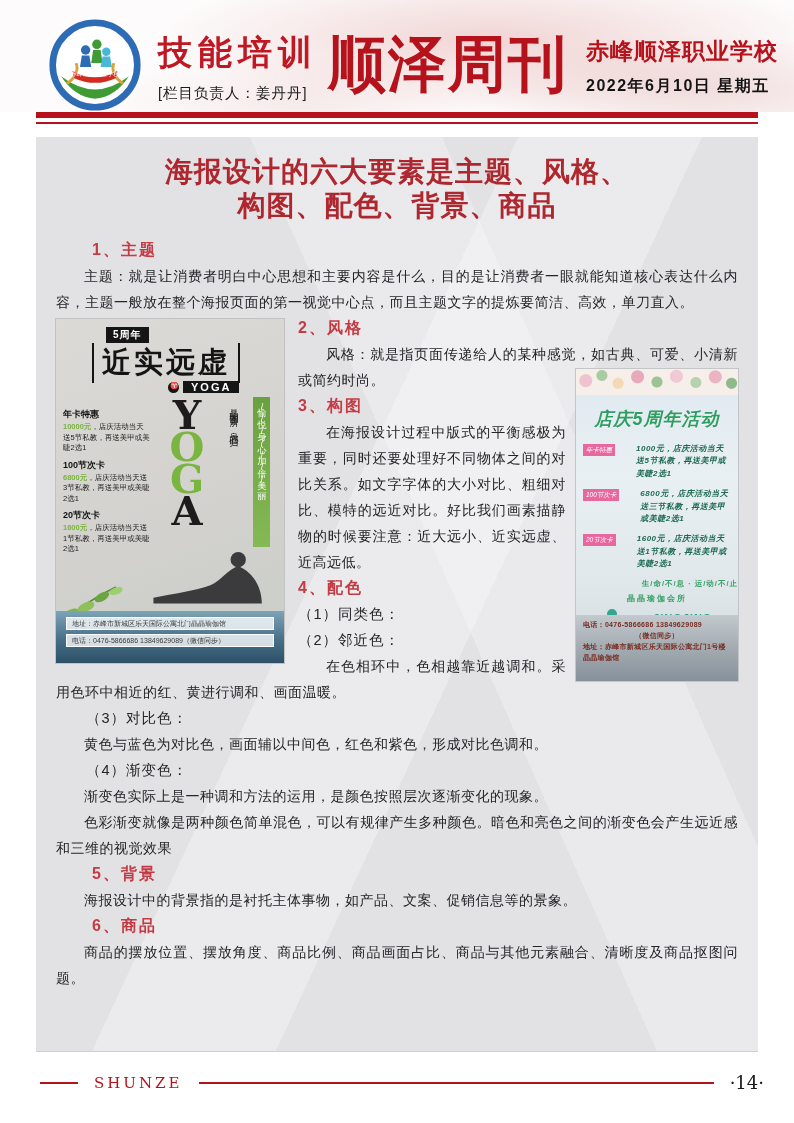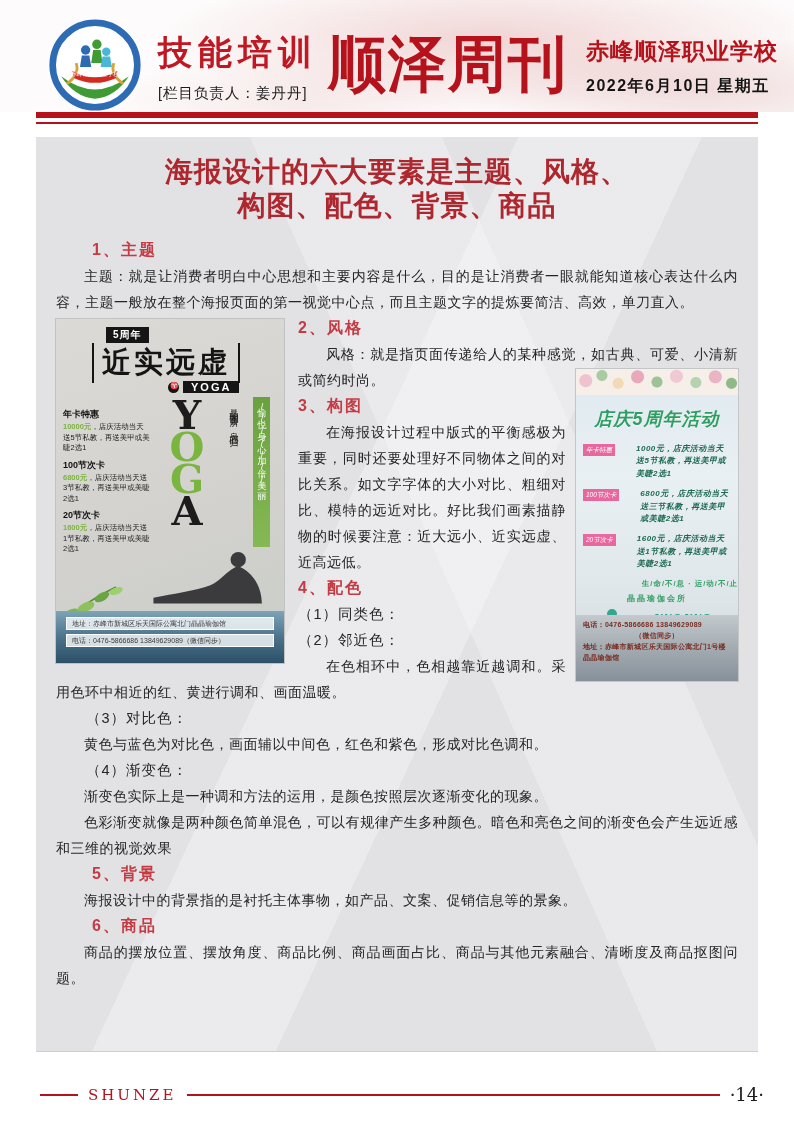--- a/index.html
+++ b/index.html
@@ -116,21 +116,21 @@
   .p2-jing { color:#2ba28c; font-weight:900; font-style:italic; font-size:11px; letter-spacing:1px; }
   .p2-yoga { color:#2ba28c; font-weight:900; font-size:15px; letter-spacing:4px; }
   .p2-name { color:#3fae62; font-weight:900; font-size:13px; letter-spacing:1px;
     text-shadow:0 0 2px #fff, 0 0 2px #fff; margin-top:2px; }
   .p2-bottom { position:absolute; left:0; right:0; bottom:0; height:66px;
     background:linear-gradient(180deg,#c3c9cd 0%, #a6aeb4 45%, #87919a 100%); padding:5px 7px 0; }
   .p2-line { color:#7a2c20; font-size:7px; font-weight:bold; line-height:1.55; letter-spacing:0.3px; }
   .p2-line.center { text-align:center; }
 
   
-  .footer { position:absolute; left:40px; right:30px; top:1072px; display:flex; align-items:center; gap:10px;margin-top:12px; }
+  .footer { position:absolute; left:40px; right:30px; top:1072px; display:flex; align-items:center; gap:16px; }
   .f-line-s { width:38px; height:2px; background:#b5121b; }
   .f-brand { color:#b5121b; font-family:"DejaVu Serif", serif; font-size:15px; letter-spacing:3px; }
   .f-line-l { flex:1; height:2px; background:#b5121b; }
   .f-page { color:#1a1a1a; font-family:"DejaVu Serif", serif; font-size:18px; }
 </style>
 </head>
 <body>
 
 <div class="header">
   <svg class="logo" viewBox="0 0 100 100">

